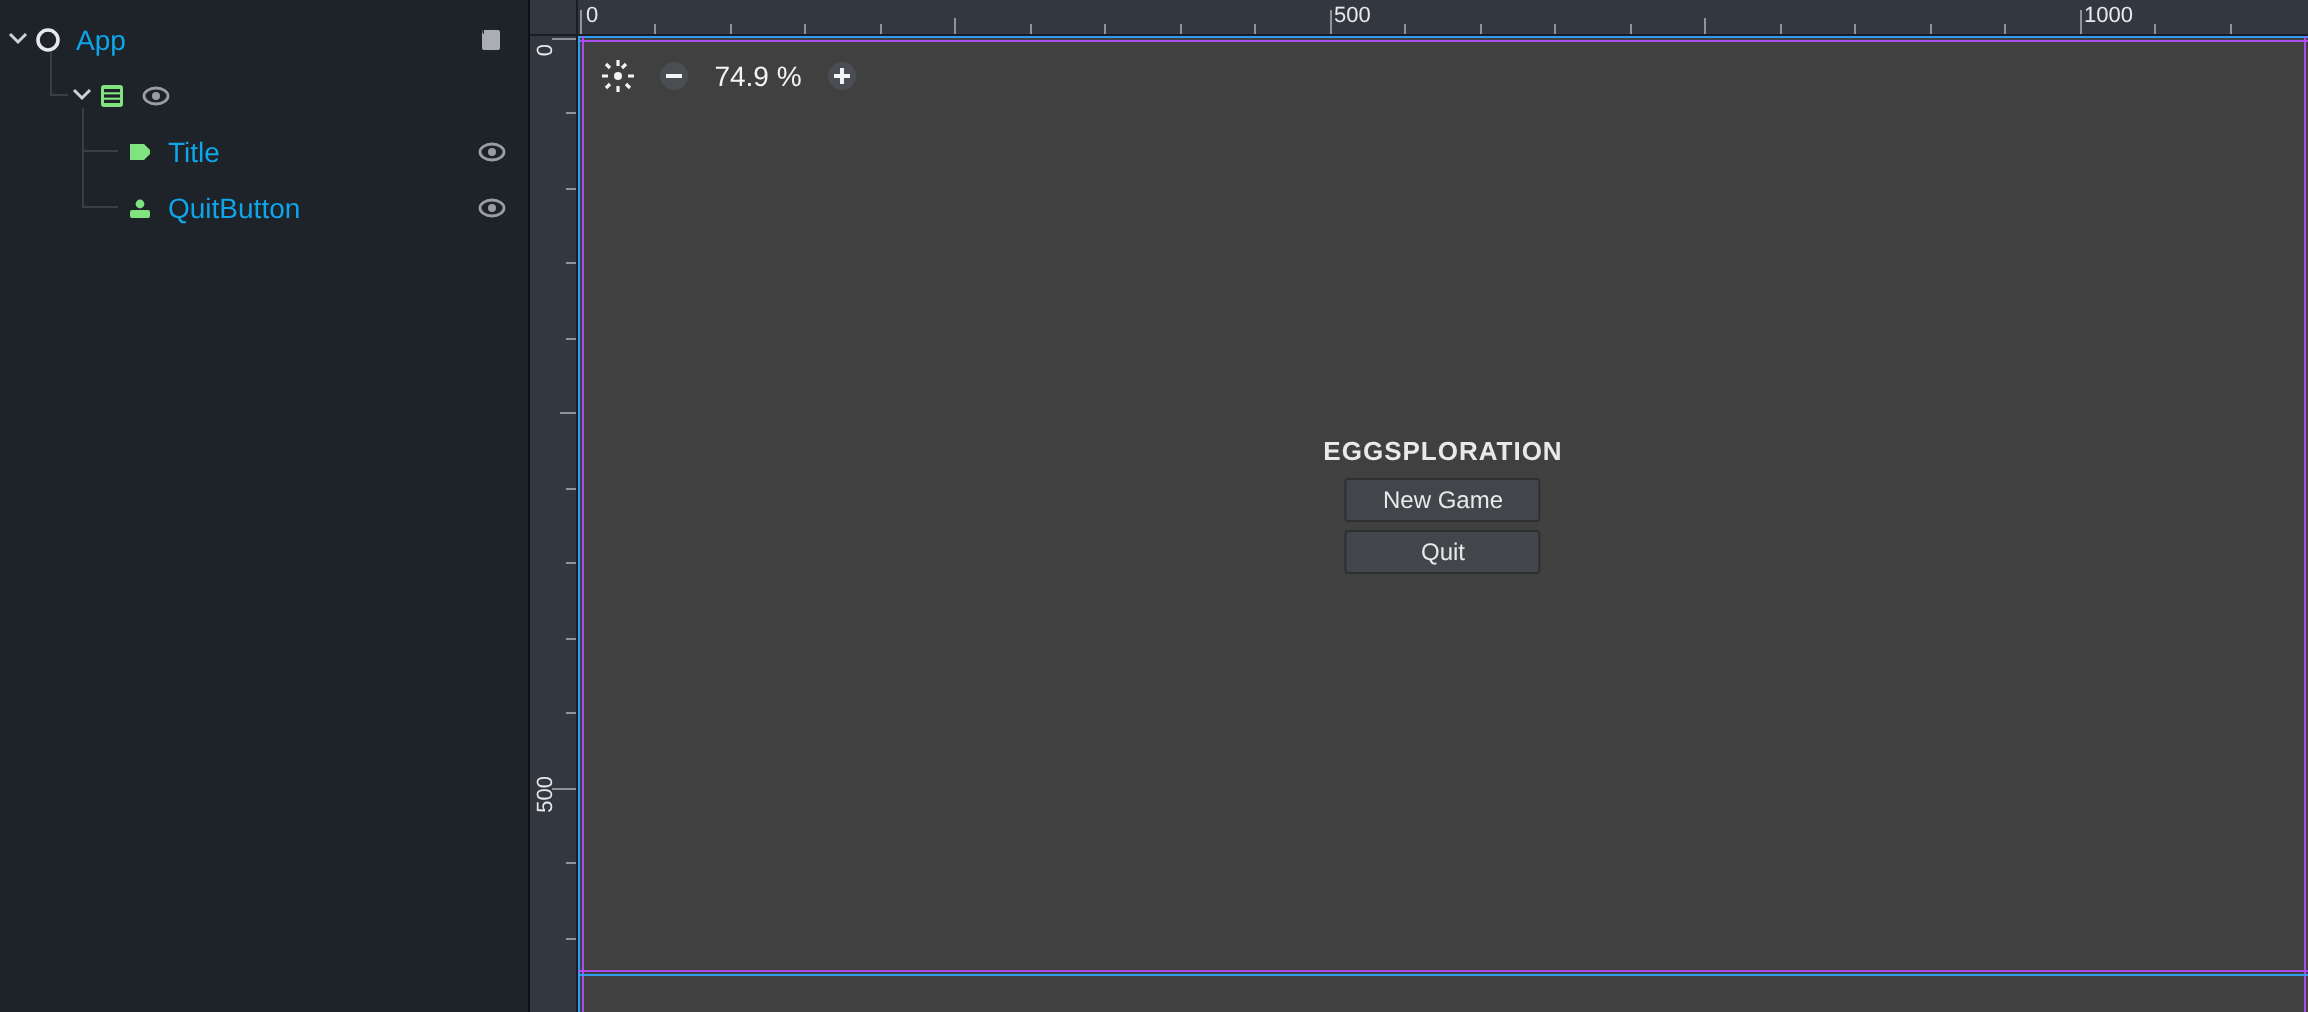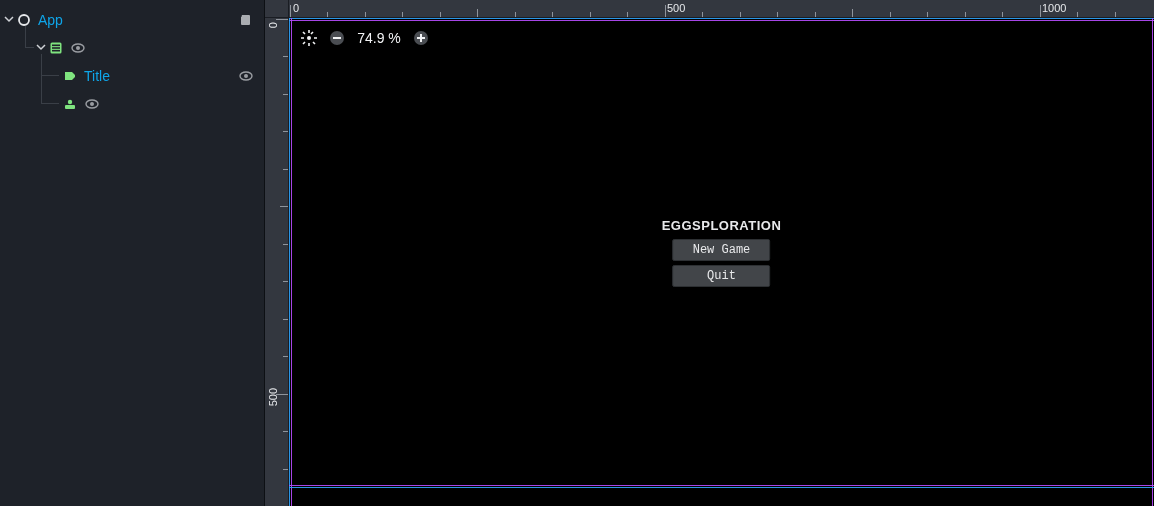--- a/index.html
+++ b/index.html
@@ -129,21 +129,21 @@
   }
   .ruler-left .rtick {
     position: absolute;
     right: 0;
     height: 1px;
     background: #8f949c;
   }
   .canvas-area {
     flex: 1;
     position: relative;
-    background: #000000;
+    background: #404040;
     overflow: hidden;
   }
   
   .guide-line { position: absolute; background: #a83aff; opacity: 0.9; }
   .guide-hline { height: 1px; left: 0; right: 0; }
   .guide-vline { width: 1px; top: 0; bottom: 0; }
 
   
   .zoom-toolbar {
     position: absolute;
@@ -183,21 +183,20 @@
     width: 98px;
     height: 22px;
     background: #424549;
     border: 1px solid #2d3033;
     color: #e8e9eb;
     font-size: 12px;
     display: flex;
     align-items: center;
     justify-content: center;
     border-radius: 2px;
-    font-family: Liberation Mono, monospace;
   }
 </style>
 </head>
 <body>
 
 <div class="root">
 
   <div class="scene-tree">
 
     <div class="tree-row">
@@ -265,20 +264,21 @@
 
     <div class="tree-row">
       <span class="tree-guide" style="left:41px; top:-20px; width:18px; height:34px;"></span>
       <span class="indent" style="width:62px"></span>
       <span class="node-icon c-green">
         <svg width="14" height="14" viewBox="0 0 14 14">
             <rect x="2" y="8" width="10" height="4" rx="1" fill="#7fe47f"></rect>
             <circle cx="7" cy="5" r="2.2" fill="#7fe47f"></circle>
           </svg>
       </span>
+      <span class="node-label">QuitButton</span>
       <span class="vis-eye">
         <svg width="14" height="14" viewBox="0 0 14 14">
             <ellipse cx="7" cy="7" rx="6" ry="4" fill="none" stroke="#cfd2d6" stroke-width="1.4"></ellipse>
             <circle cx="7" cy="7" r="2" fill="#cfd2d6"></circle>
           </svg>
       </span>
     </div>
 
   </div>
 

